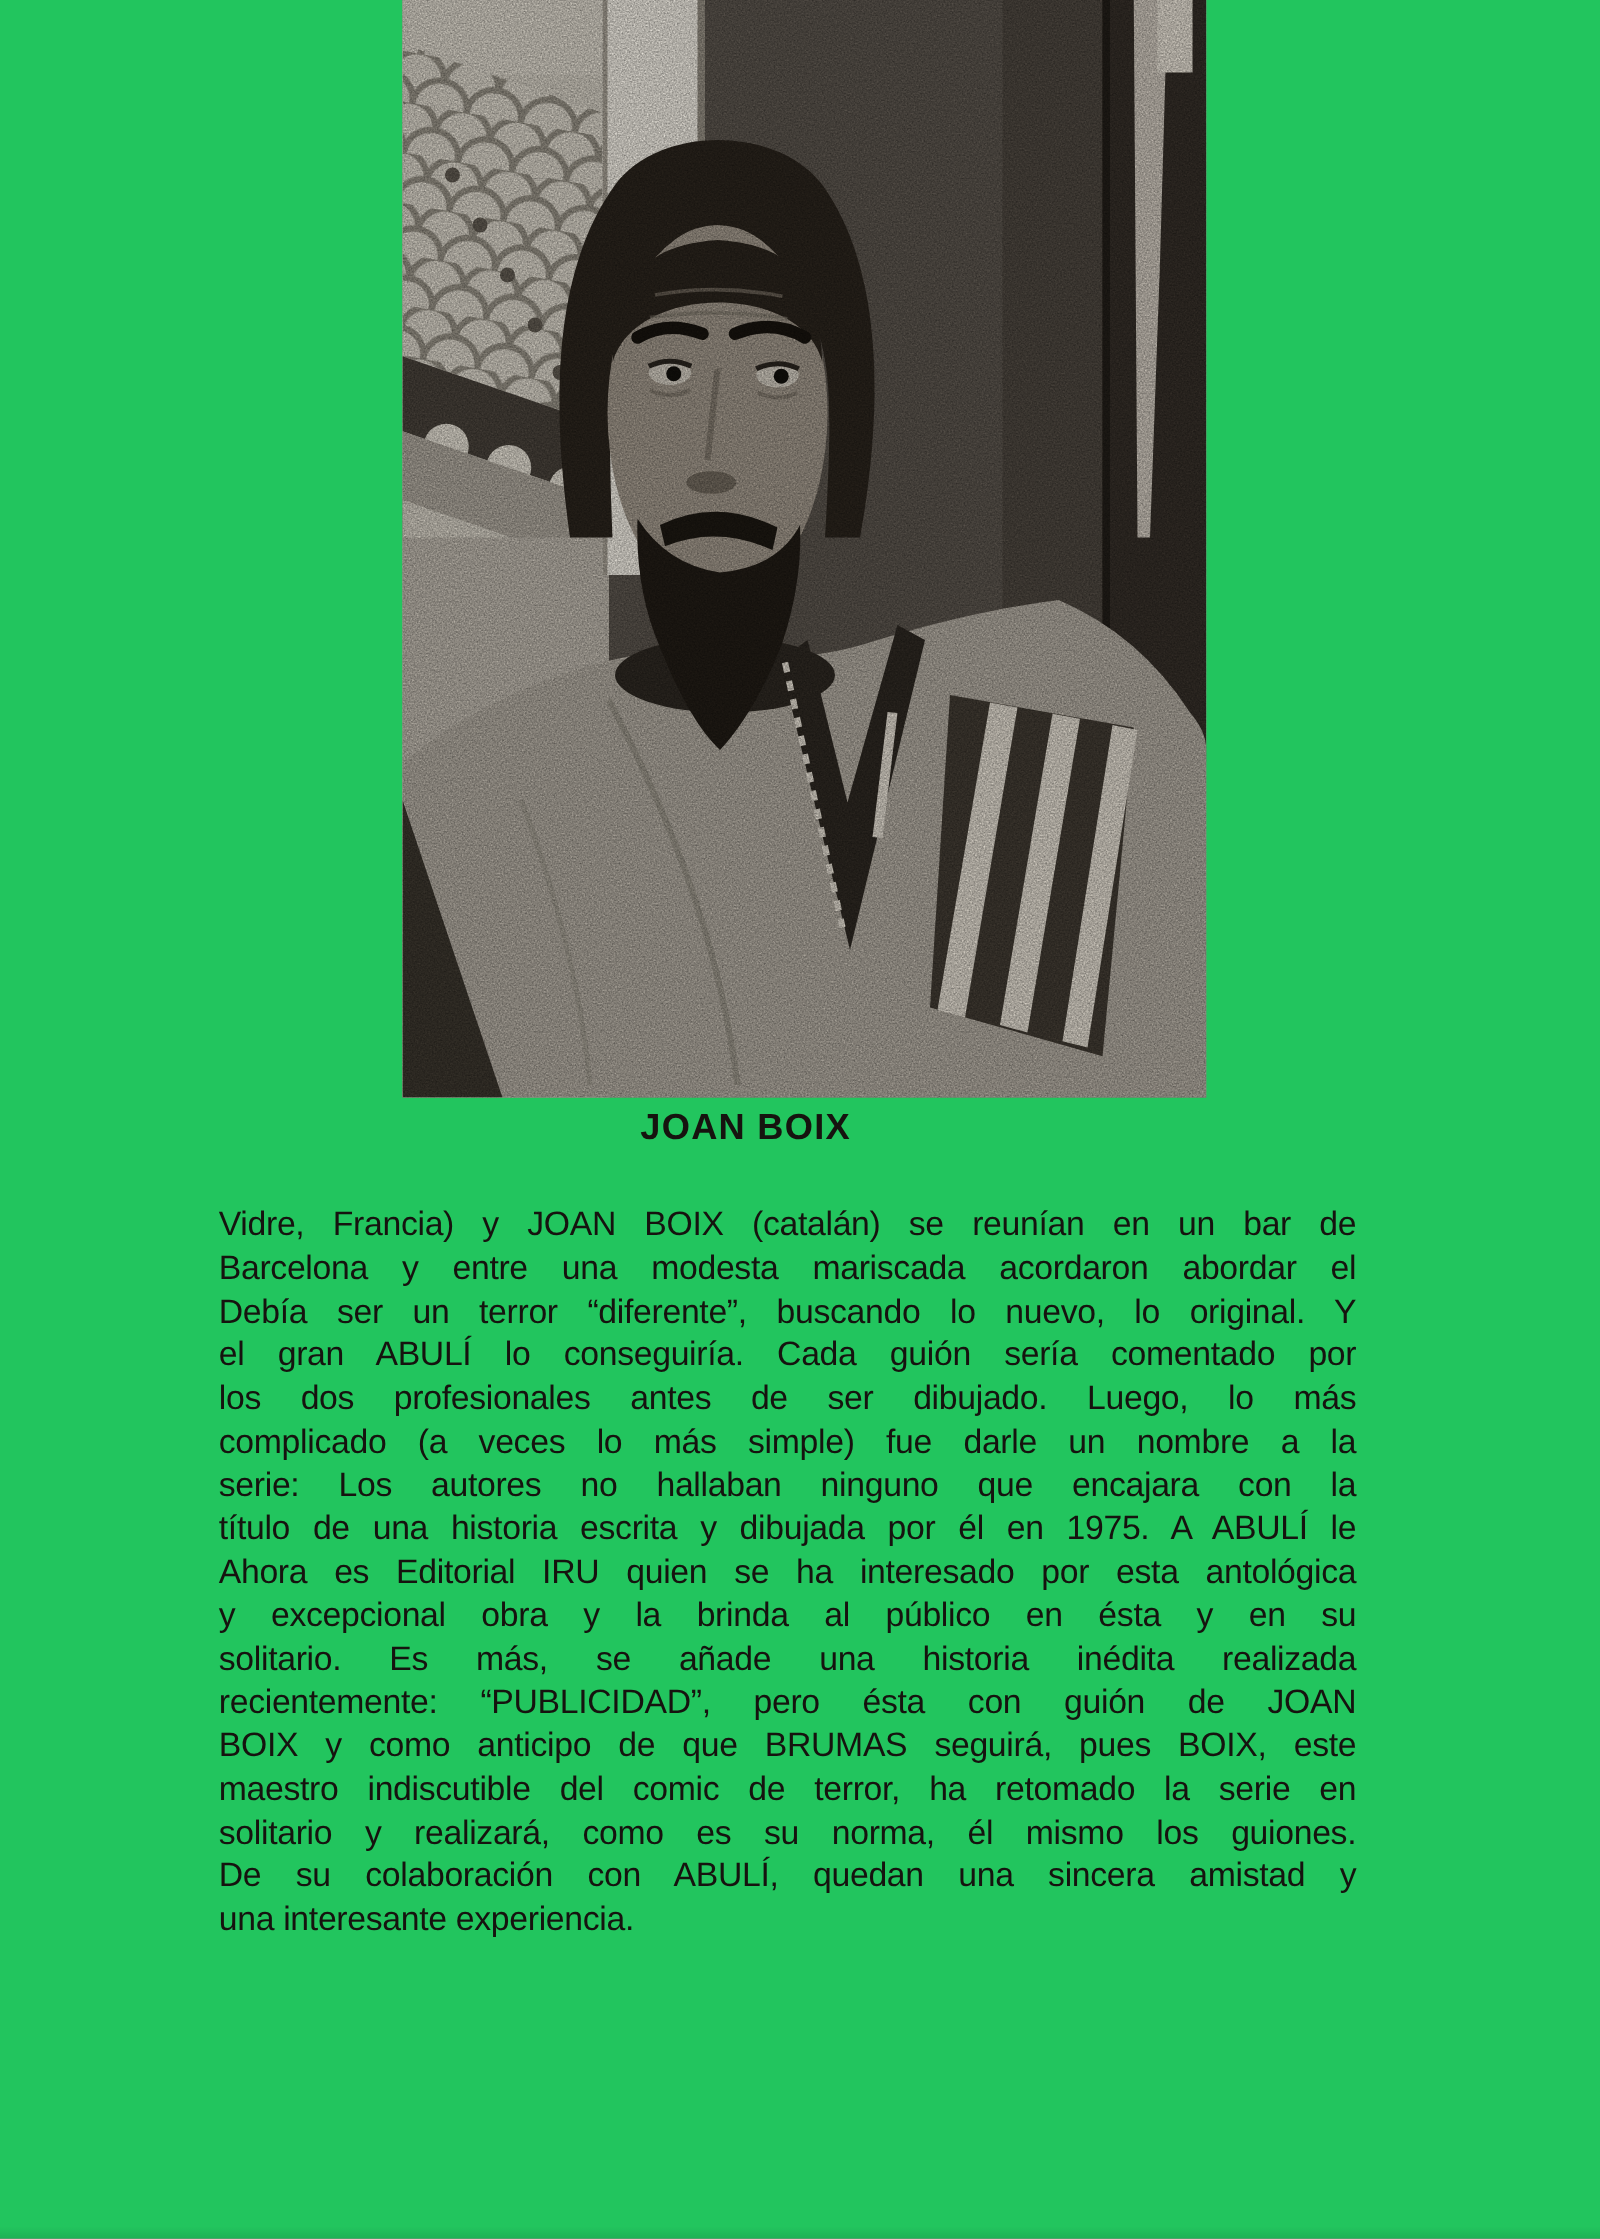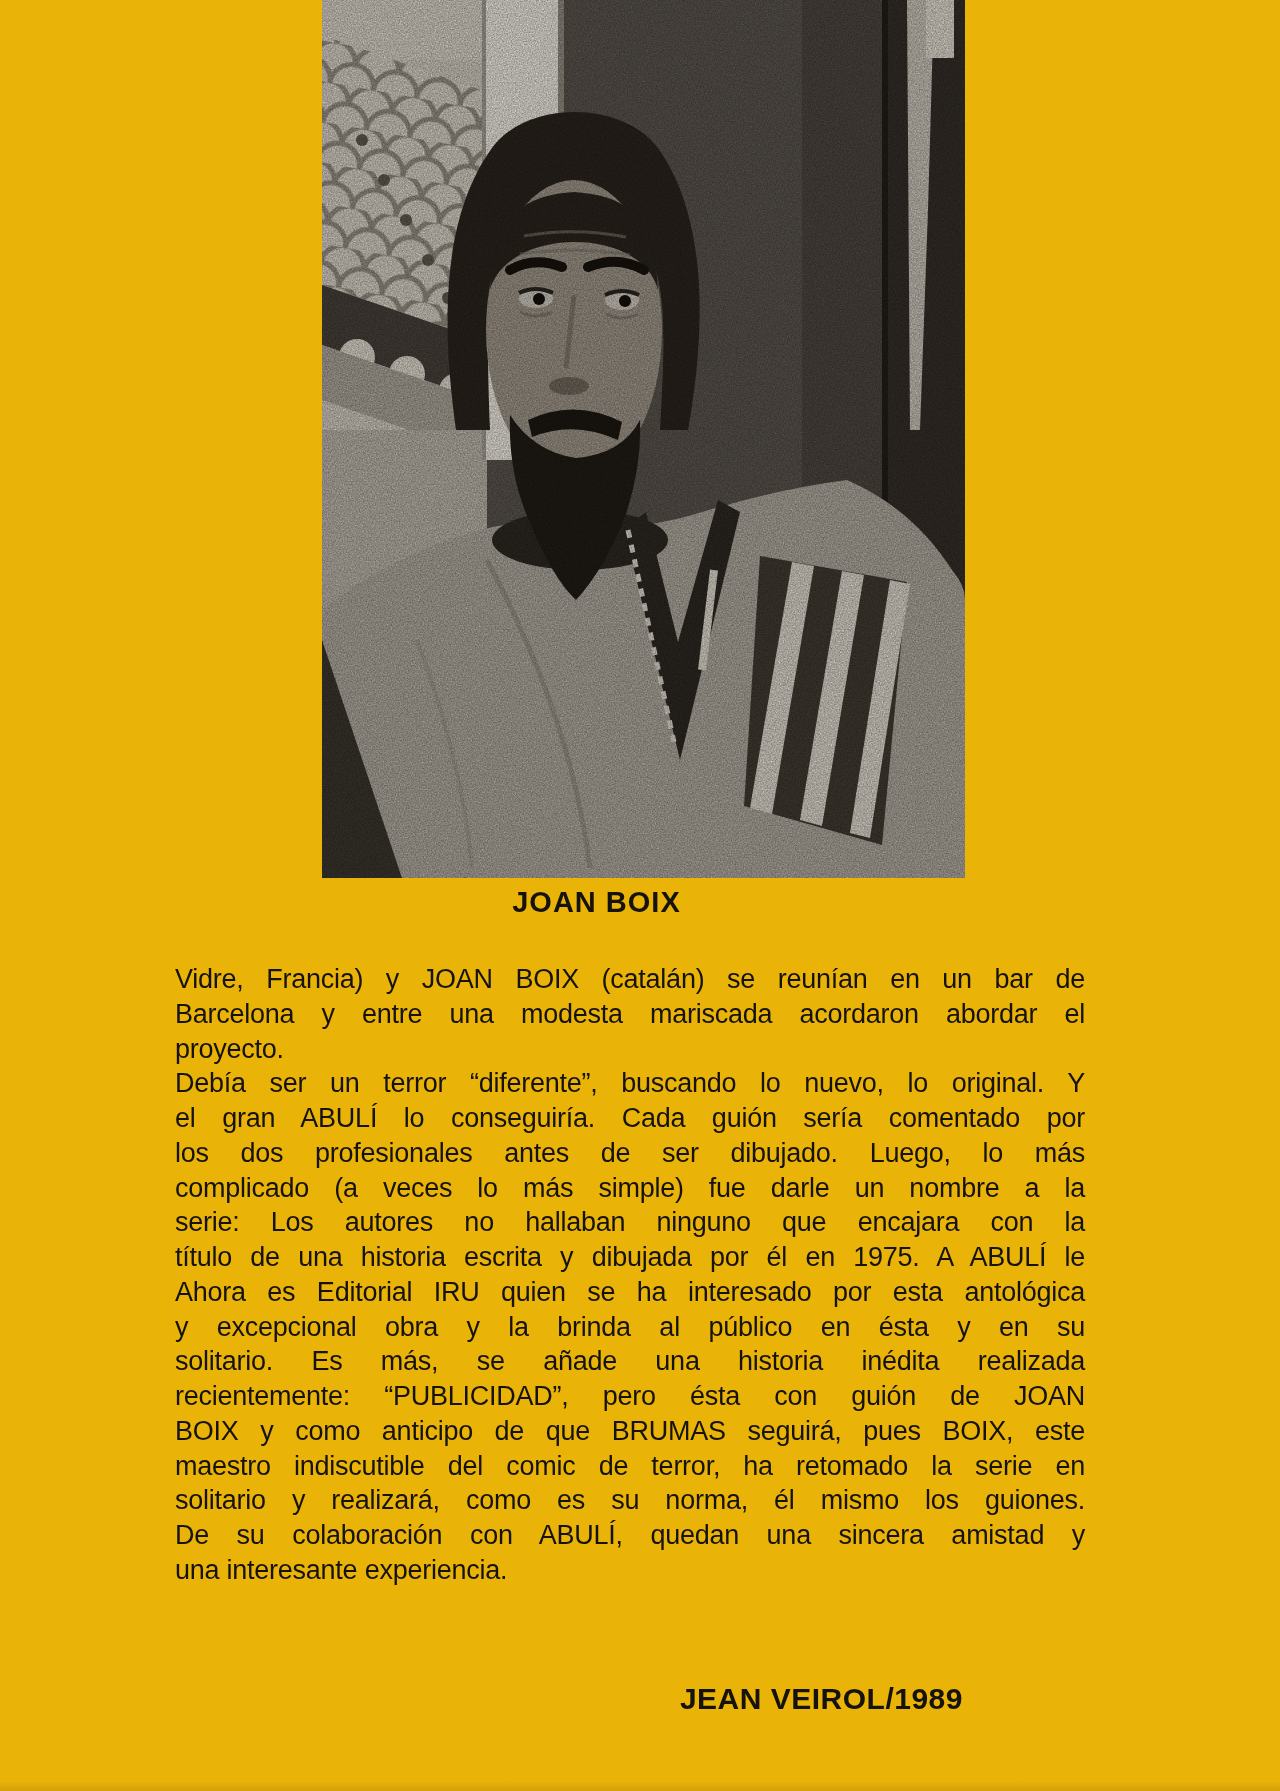--- a/index.html
+++ b/index.html
@@ -1,19 +1,19 @@
 <!DOCTYPE html>
 <html><head>
 <meta charset="utf-8">
 <style>
   html,body{margin:0;padding:0;background:#8a8a8a;}
   .page{
     position:relative;
     width:1280px;height:1791px;
-    background:#eab308;
+    background:#22c55e;
     font-family:"Liberation Sans", sans-serif;
     color:#16130f;
     overflow:hidden;
   }
   .page::after{ 
     content:"";position:absolute;left:0;bottom:0;width:100%;height:10px;
     background:linear-gradient(to bottom, rgba(0,0,0,0), rgba(0,0,0,0.10));
     pointer-events:none;
   }
   .photo{
@@ -165,33 +165,31 @@
 
       <rect x="0" y="0" width="643" height="878" filter="url(#grain)" opacity="0.5"></rect>
     </svg>
   </div>
 
   <div class="caption">JOAN BOIX</div>
 
   <div class="body-text">
       <div class="body-line">Vidre, Francia) y JOAN BOIX (catalán) se reunían en un bar de</div>
       <div class="body-line">Barcelona y entre una modesta mariscada acordaron abordar el</div>
-      <div class="body-line para-end">proyecto.</div>
       <div class="body-line">Debía ser un terror “diferente”, buscando lo nuevo, lo original. Y</div>
       <div class="body-line">el gran ABULÍ lo conseguiría. Cada guión sería comentado por</div>
       <div class="body-line">los dos profesionales antes de ser dibujado. Luego, lo más</div>
       <div class="body-line">complicado (a veces lo más simple) fue darle un nombre a la</div>
       <div class="body-line">serie: Los autores no hallaban ninguno que encajara con la</div>
       <div class="body-line">título de una historia escrita y dibujada por él en 1975. A ABULÍ le</div>
       <div class="body-line">Ahora es Editorial IRU quien se ha interesado por esta antológica</div>
       <div class="body-line">y excepcional obra y la brinda al público en ésta y en su</div>
       <div class="body-line">solitario. Es más, se añade una historia inédita realizada</div>
       <div class="body-line">recientemente: “PUBLICIDAD”, pero ésta con guión de JOAN</div>
       <div class="body-line">BOIX y como anticipo de que BRUMAS seguirá, pues BOIX, este</div>
       <div class="body-line">maestro indiscutible del comic de terror, ha retomado la serie en</div>
       <div class="body-line">solitario y realizará, como es su norma, él mismo los guiones.</div>
       <div class="body-line">De su colaboración con ABULÍ, quedan una sincera amistad y</div>
       <div class="body-line para-end">una interesante experiencia.</div>
     </div>
 
-  <div class="byline">JEAN VEIROL/1989</div>
 
 </div>
 
 </body></html>

